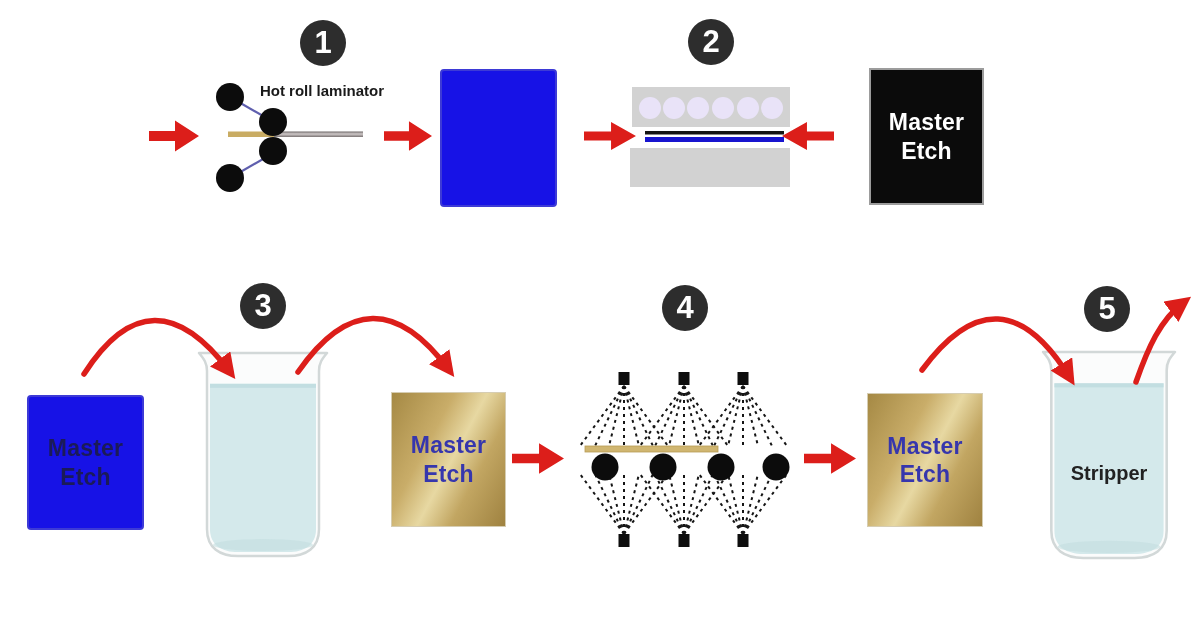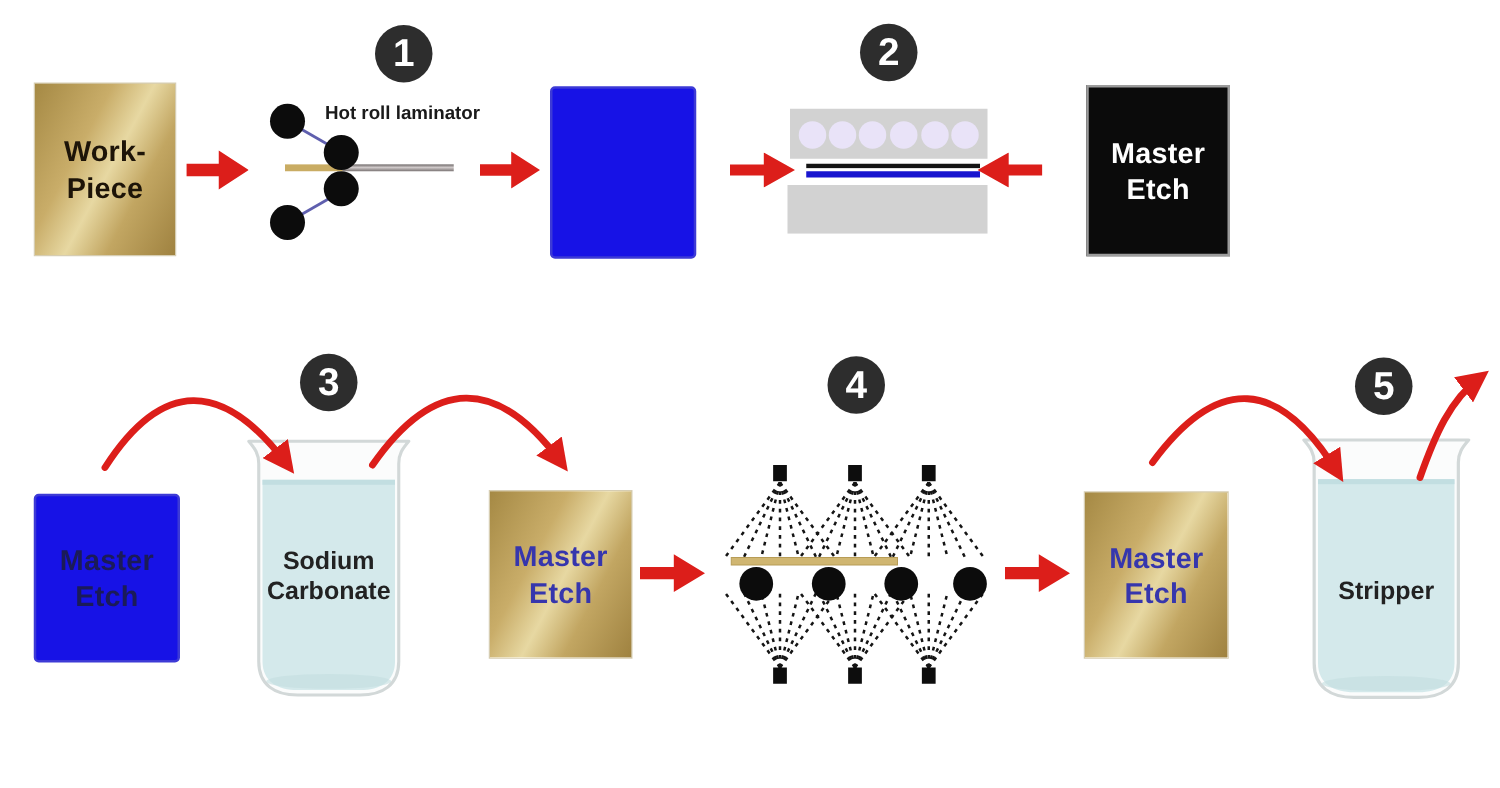--- a/index.html
+++ b/index.html
@@ -33,24 +33,20 @@
   
   .beaker-label{position:absolute;text-align:center;font-weight:bold;font-size:20px;color:#222;
     line-height:1.18;white-space:pre-line;}
   svg{display:block;}
 </style>
 </head>
 <body>
 
 <div class="canvas">
 
-  <div class="block gold" style="left:28px;top:67px;width:112px;height:137px;">
-    <span class="blabel txt-dark">Work-
-Piece</span>
-  </div>
 
   <div class="arr" style="left:149px;top:117px;width:50px;height:38px;"></div>
 
   <div class="badge" style="left:300px;top:20px;">
     <span>1</span>
   </div>
   <div class="caption" style="left:237px;top:70px;width:170px;margin-top:12px;">Hot roll laminator</div>
 
   <svg class="abs" style="left:190px;top:75px;" width="185" height="122" viewBox="0 0 185 122">
     <line x1="40" y1="22" x2="80" y2="45" stroke="#5f5fae" stroke-width="2.2"></line>
@@ -108,22 +104,20 @@
   <div class="badge" style="left:240px;top:283px;">
     <span>3</span>
   </div>
 
   <svg class="abs" style="left:196px;top:350px;" width="134" height="213" viewBox="0 0 134 214" preserveAspectRatio="none">
     <path d="M 3 3 C 8 9 11 13 11 21 L 11 180 C 11 199 24 207 42 207 L 92 207 C 110 207 123 199 123 180 L 123 21 C 123 13 126 9 131 3 Z" fill="#fbfcfc" stroke="#d2d8d8" stroke-width="2.5" stroke-linejoin="round"></path>
     <path d="M 14 34 L 120 34 L 120 180 C 120 196 108 203 92 203 L 42 203 C 26 203 14 196 14 180 Z" fill="#d4e9eb"></path>
     <rect x="14" y="34" width="106" height="4" fill="#c2dee1"></rect>
     <ellipse cx="67" cy="196" rx="50" ry="6" fill="#c3dde0" opacity="0.6"></ellipse>
   </svg>
-  <div class="beaker-label" style="left:198px;top:438px;width:130px;">Sodium
-Carbonate</div>
 
   <div class="block gold" style="left:392px;top:393px;width:113px;height:133px;">
     <span class="blabel txt-blueviolet">Master
 Etch</span>
   </div>
 
   <div class="arr" style="left:512px;top:440px;width:52px;height:37px;"></div>
 
   <div class="badge" style="left:662px;top:285px;">
     <span>4</span>

